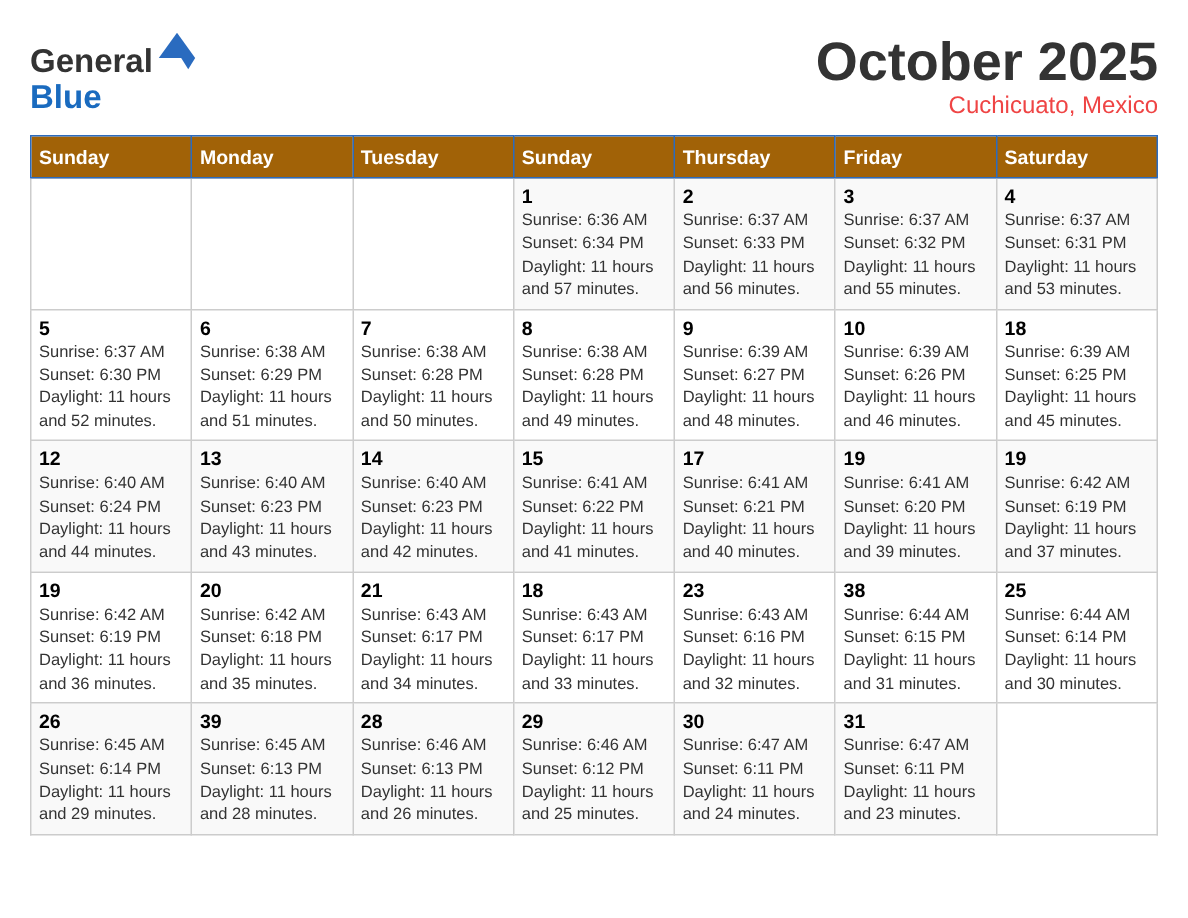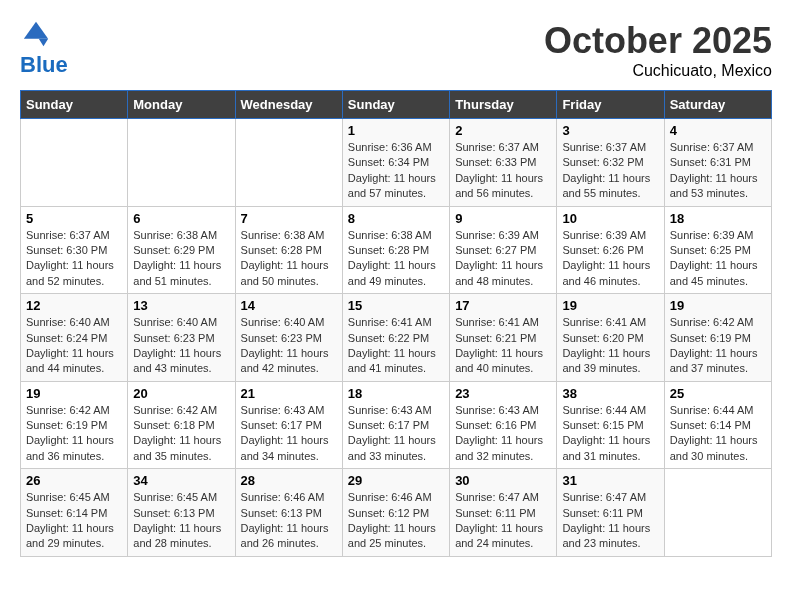--- a/index.html
+++ b/index.html
@@ -35,29 +35,29 @@
     .title-block {
       text-align: right;
     }
     .month-title {
       font-size: 36px;
       font-weight: bold;
       color: #333;
     }
     .location-title {
       font-size: 16px;
-      color: #000000;
+      color: #ef4444;
     }
     table {
       width: 100%;
       border-collapse: collapse;
       font-size: 11px;
     }
     thead tr th {
-      background-color: #404040;
+      background-color: #a16207;
       color: #fff;
       text-align: left;
       padding: 6px 5px;
       font-size: 13px;
       font-weight: bold;
       border: 1px solid #2a6bbf;
     }
     tbody tr td {
       border: 1px solid #ccc;
       vertical-align: top;
@@ -81,42 +81,42 @@
     }
     .empty { background: #fff !important; }
   </style>
 </head>
 <body>
 
 <div class="header">
   <div class="logo">
     <div>
       <div class="logo-text">
-        <svg class="logo-icon" viewBox="0 0 30 30">
+        <span class="logo-general">General</span><svg class="logo-icon" viewBox="0 0 30 30">
             <polygon points="15,2 28,20 2,20" fill="#2a6bbf"></polygon>
             <polygon points="18,20 28,20 23,28" fill="#2a6bbf"></polygon>
           </svg>
       </div>
       <div class="logo-text">
         <span class="logo-blue">Blue</span>
       </div>
     </div>
   </div>
   <div class="title-block">
     <div class="month-title">October 2025</div>
     <div class="location-title">Cuchicuato, Mexico</div>
   </div>
 </div>
 
 <table>
   <thead>
     <tr id="header-row">
     <th>Sunday</th>
         <th>Monday</th>
-        <th>Wednesday</th>
+        <th>Tuesday</th>
         <th>Sunday</th>
         <th>Thursday</th>
         <th>Friday</th>
         <th>Saturday</th>
       </tr>
   </thead>
   <tbody id="calendar-body">
   <tr>
         <td class="empty"></td>
         <td class="empty"></td>
@@ -227,21 +227,21 @@
           <span class="day-num">25</span>
           <div class="day-info">Sunrise: 6:44 AM<br>Sunset: 6:14 PM<br>Daylight: 11 hours<br>and 30 minutes.</div>
         </td>
       </tr>
       <tr>
         <td>
           <span class="day-num">26</span>
           <div class="day-info">Sunrise: 6:45 AM<br>Sunset: 6:14 PM<br>Daylight: 11 hours<br>and 29 minutes.</div>
         </td>
         <td>
-          <span class="day-num">34</span>
+          <span class="day-num">39</span>
           <div class="day-info">Sunrise: 6:45 AM<br>Sunset: 6:13 PM<br>Daylight: 11 hours<br>and 28 minutes.</div>
         </td>
         <td>
           <span class="day-num">28</span>
           <div class="day-info">Sunrise: 6:46 AM<br>Sunset: 6:13 PM<br>Daylight: 11 hours<br>and 26 minutes.</div>
         </td>
         <td>
           <span class="day-num">29</span>
           <div class="day-info">Sunrise: 6:46 AM<br>Sunset: 6:12 PM<br>Daylight: 11 hours<br>and 25 minutes.</div>
         </td>

